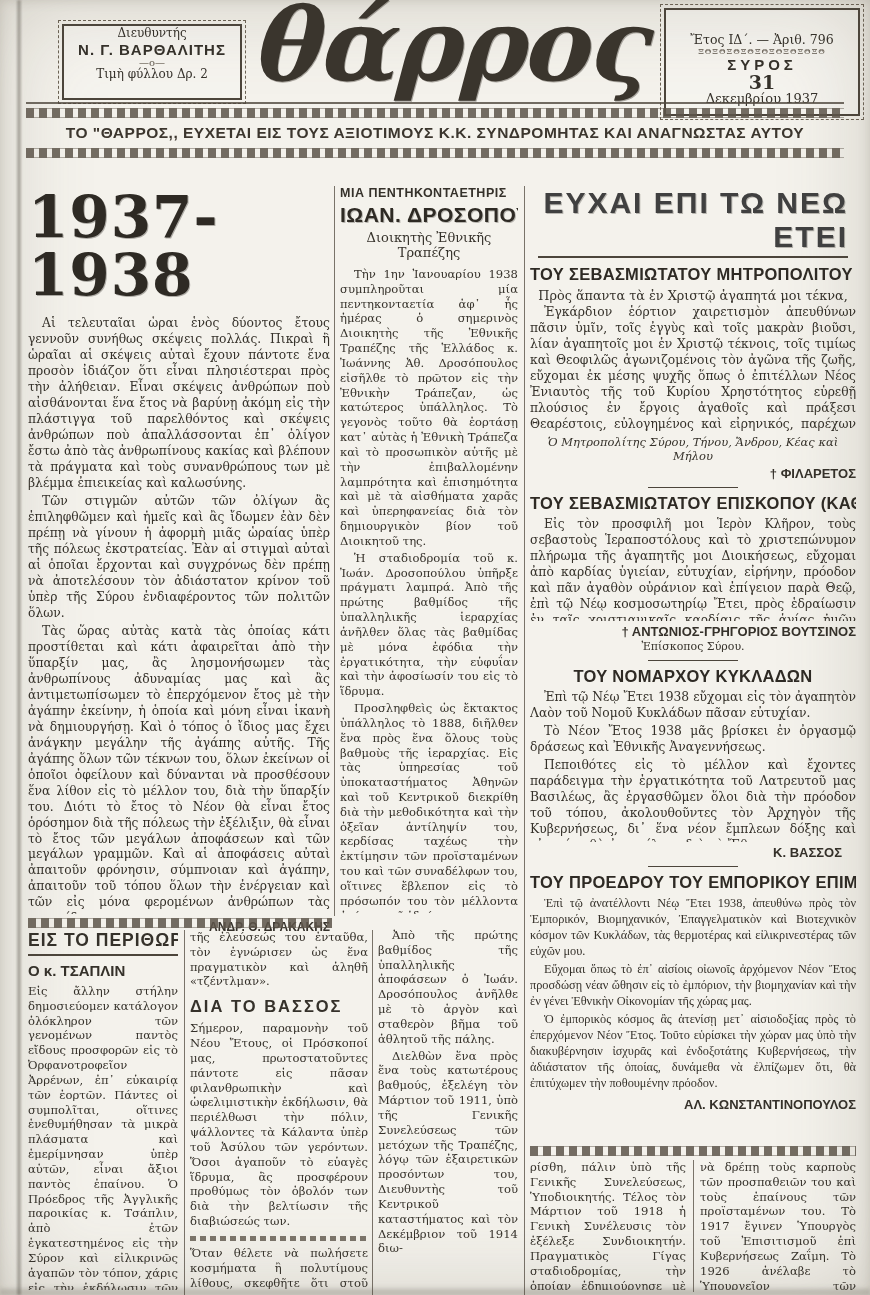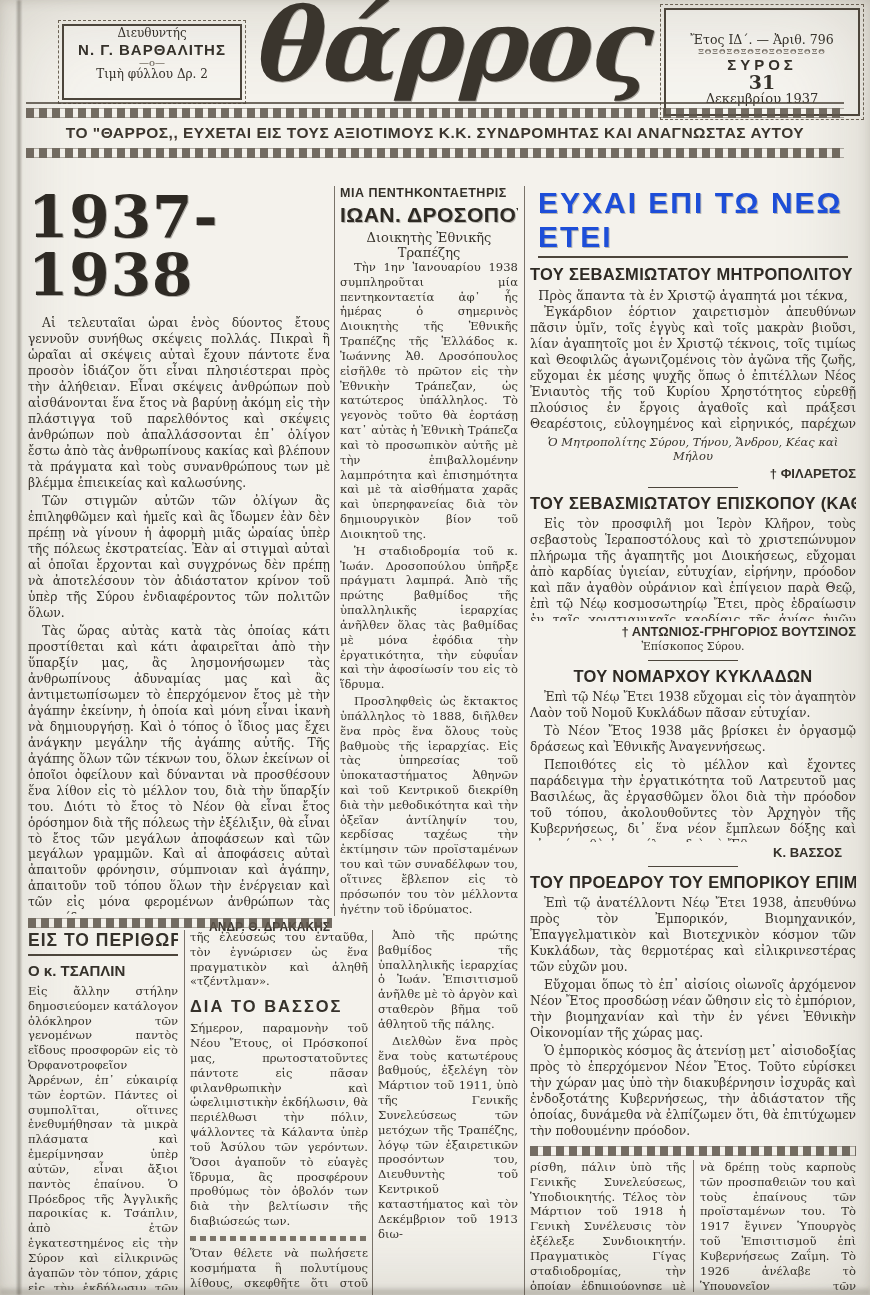--- a/index.html
+++ b/index.html
@@ -62,26 +62,26 @@
   .margin-head{font-family:"Liberation Sans",sans-serif;font-weight:bold;font-size:17.5px;letter-spacing:1px;border-bottom:2px solid #4c453b;padding-bottom:3px;margin-bottom:6px;white-space:nowrap;}
   .margin-sub{font-family:"Liberation Sans",sans-serif;font-weight:bold;font-size:15px;margin:4px 0 5px 0;}
   .asylum-head{font-family:"Liberation Sans",sans-serif;font-weight:bold;font-size:16.5px;letter-spacing:2px;margin:7px 0 5px 0;border-top:1px solid rgba(76,69,59,.0);}
   .mini-chain{height:5px;background-image:repeating-linear-gradient(90deg,#5d554a 0 6px,rgba(0,0,0,0) 6px 10px);margin:7px 0 5px 0;opacity:.8;}
 
   
   .col-mid{position:absolute;left:340px;top:186px;width:178px;height:728px;overflow:hidden;}
   .kicker{font-family:"Liberation Sans",sans-serif;font-weight:bold;font-size:12.5px;letter-spacing:.5px;margin-bottom:3px;}
   .flourish{position:absolute;left:-28px;top:2px;width:42px;height:1px;background:#4c453b;transform:rotate(-35deg);}
   .mid-headline{font-family:"Liberation Sans",sans-serif;font-weight:bold;font-size:21px;letter-spacing:.5px;color:#2e2a24;text-shadow:1px 1px 0 rgba(46,42,36,.3);margin:0 0 3px 0;white-space:nowrap;}
-  .mid-sub{font-size:13px;text-align:center;}
+  .mid-sub{font-size:13px;text-align:center;margin-bottom:7px;}
   .col-mid-lower{position:absolute;left:378px;top:928px;width:140px;height:362px;overflow:hidden;}
 
   
   .col-right{position:absolute;left:530px;top:186px;width:326px;height:956px;overflow:hidden;}
-  .right-main-head{font-family:"Liberation Sans",sans-serif;font-weight:bold;font-size:30px;letter-spacing:2px;text-align:left;color:#1d4ed8;text-shadow:1px 1px 0 rgba(46,42,36,.3);border-bottom:2px solid #4c453b;padding-bottom:2px;margin:0 8px 7px 8px;}
+  .right-main-head{font-family:"Liberation Sans",sans-serif;font-weight:bold;font-size:30px;letter-spacing:2px;text-align:right;color:#404040;text-shadow:1px 1px 0 rgba(46,42,36,.3);border-bottom:2px solid #4c453b;padding-bottom:2px;margin:0 8px 7px 8px;}
   .art-head{font-family:"Liberation Sans",sans-serif;font-weight:bold;font-size:16.5px;letter-spacing:.3px;text-align:center;color:#2e2a24;margin:6px 0 4px 0;white-space:nowrap;}
   .salutation{font-size:12.8px;text-align:center;margin-bottom:2px;}
   .art-body{overflow:hidden;}
   .closing-line{font-size:11.5px;font-style:italic;text-align:center;margin-top:2px;}
   .art-sig{font-family:"Liberation Sans",sans-serif;font-weight:bold;font-size:13px;text-align:right;margin:3px 0 1px 0;}
   .art-sig.right{text-align:right;padding-right:14px;}
   .sig-title{font-size:11px;text-align:center;line-height:1.25;}
   .dash-rule{width:90px;border-top:1px solid #4c453b;margin:6px auto 2px auto;}
 
   .right-chain{position:absolute;left:530px;top:1146px;width:326px;}
@@ -152,22 +152,22 @@
     <div class="mid-headline">ΙΩΑΝ. ΔΡΟΣΟΠΟΥΛΟΣ</div>
     <div class="mid-sub">Διοικητὴς Ἐθνικῆς Τραπέζης</div>
     <div class="btxt narrow">
       <p>Τὴν 1ην Ἰανουαρίου 1938 συμπληροῦται μία πεντηκονταετία ἀφ᾽ ἧς ἡμέρας ὁ σημερινὸς Διοικητὴς τῆς Ἐθνικῆς Τραπέζης τῆς Ἑλλάδος κ. Ἰωάννης Ἀθ. Δροσόπουλος εἰσῆλθε τὸ πρῶτον εἰς τὴν Ἐθνικὴν Τράπεζαν, ὡς κατώτερος ὑπάλληλος. Τὸ γεγονὸς τοῦτο θὰ ἑορτάσῃ κατ᾽ αὐτὰς ἡ Ἐθνικὴ Τράπεζα καὶ τὸ προσωπικὸν αὐτῆς μὲ τὴν ἐπιβαλλομένην λαμπρότητα καὶ ἐπισημότητα καὶ μὲ τὰ αἰσθήματα χαρᾶς καὶ ὑπερηφανείας διὰ τὸν δημιουργικὸν βίον τοῦ Διοικητοῦ της.</p>
       <p>Ἡ σταδιοδρομία τοῦ κ. Ἰωάν. Δροσοπούλου ὑπῆρξε πράγματι λαμπρά. Ἀπὸ τῆς πρώτης βαθμίδος τῆς ὑπαλληλικῆς ἱεραρχίας ἀνῆλθεν ὅλας τὰς βαθμίδας μὲ μόνα ἐφόδια τὴν ἐργατικότητα, τὴν εὐφυΐαν καὶ τὴν ἀφοσίωσίν του εἰς τὸ ἵδρυμα.</p>
       <p>Προσληφθεὶς ὡς ἔκτακτος ὑπάλληλος τὸ 1888, διῆλθεν ἕνα πρὸς ἕνα ὅλους τοὺς βαθμοὺς τῆς ἱεραρχίας. Εἰς τὰς ὑπηρεσίας τοῦ ὑποκαταστήματος Ἀθηνῶν καὶ τοῦ Κεντρικοῦ διεκρίθη διὰ τὴν μεθοδικότητα καὶ τὴν ὀξεῖαν ἀντίληψίν του, κερδίσας ταχέως τὴν ἐκτίμησιν τῶν προϊσταμένων του καὶ τῶν συναδέλφων του, οἵτινες ἔβλεπον εἰς τὸ πρόσωπόν του τὸν μέλλοντα ἡγέτην τοῦ ἱδρύματος.</p>
     </div>
   </div>
   <div class="col-mid-lower">
     <div class="btxt narrow">
-      <p>Ἀπὸ τῆς πρώτης βαθμίδος τῆς ὑπαλληλικῆς ἱεραρχίας ὁ Ἰωάν. Ἐπισιτισμοῦ ἀνῆλθε μὲ τὸ ἀργὸν καὶ σταθερὸν βῆμα τοῦ ἀθλητοῦ τῆς πάλης.</p>
-      <p>Διελθὼν ἕνα πρὸς ἕνα τοὺς κατωτέρους βαθμούς, ἐξελέγη τὸν Μάρτιον τοῦ 1911, ὑπὸ τῆς Γενικῆς Συνελεύσεως τῶν μετόχων τῆς Τραπέζης, λόγῳ τῶν ἐξαιρετικῶν προσόντων του, Διευθυντὴς τοῦ Κεντρικοῦ καταστήματος καὶ τὸν Δεκέμβριον τοῦ 1913 διω-</p>
+      <p>Ἀπὸ τῆς πρώτης βαθμίδος τῆς ὑπαλληλικῆς ἀποφάσεων ὁ Ἰωάν. Δροσόπουλος ἀνῆλθε μὲ τὸ ἀργὸν καὶ σταθερὸν βῆμα τοῦ ἀθλητοῦ τῆς πάλης.</p>
+      <p>Διελθὼν ἕνα πρὸς ἕνα τοὺς κατωτέρους βαθμούς, ἐξελέγη τὸν Μάρτιον τοῦ 1911, ὑπὸ τῆς Γενικῆς Συνελεύσεως τῶν μετόχων τῆς Τραπέζης, λόγῳ τῶν ἐξαιρετικῶν προσόντων του, Διευθυντὴς τοῦ Κεντρικοῦ καταστήματος καὶ τὸν Δεκέμβριον τοῦ 1914 διω-</p>
     </div>
   </div>
 
   <div class="col-right">
     <div class="right-main-head">ΕΥΧΑΙ ΕΠΙ ΤΩ ΝΕΩ ΕΤΕΙ</div>
 
     <div>
       <div class="art-head">ΤΟΥ ΣΕΒΑΣΜΙΩΤΑΤΟΥ ΜΗΤΡΟΠΟΛΙΤΟΥ ΣΥΡΟΥ ΚΛΠ.</div>
       <div class="salutation">Πρὸς ἅπαντα τὰ ἐν Χριστῷ ἀγαπητά μοι τέκνα,</div>
       <div class="art-body btxt" style="max-height:128px;">
@@ -195,21 +195,21 @@
         <p>Τὸ Νέον Ἔτος 1938 μᾶς βρίσκει ἐν ὀργασμῷ δράσεως καὶ Ἐθνικῆς Ἀναγεννήσεως.</p>
         <p>Πεποιθότες εἰς τὸ μέλλον καὶ ἔχοντες παράδειγμα τὴν ἐργατικότητα τοῦ Λατρευτοῦ μας Βασιλέως, ἂς ἐργασθῶμεν ὅλοι διὰ τὴν πρόοδον τοῦ τόπου, ἀκολουθοῦντες τὸν Ἀρχηγὸν τῆς Κυβερνήσεως, δι᾽ ἕνα νέον ἔμπλεων δόξης καὶ εὐτυχίας θὰ ἀνατείλουν διὰ τὸ Ἔθνος.</p>
 
       </div>
       <div class="art-sig right">Κ. ΒΑΣΣΟΣ</div>
     </div>
     <div class="dash-rule"></div>
 
     <div>
       <div class="art-head">ΤΟΥ ΠΡΟΕΔΡΟΥ ΤΟΥ ΕΜΠΟΡΙΚΟΥ ΕΠΙΜΕΛΗΤΗΡΙΟΥ</div>
-      <div class="art-body btxt" style="max-height:240px;">
+      <div class="art-body btxt" style="max-height:240px;font-family:Liberation Serif, serif;">
         <p>Ἐπὶ τῷ ἀνατέλλοντι Νέῳ Ἔτει 1938, ἀπευθύνω πρὸς τὸν Ἐμπορικόν, Βιομηχανικόν, Ἐπαγγελματικὸν καὶ Βιοτεχνικὸν κόσμον τῶν Κυκλάδων, τὰς θερμοτέρας καὶ εἰλικρινεστέρας τῶν εὐχῶν μου.</p>
         <p>Εὔχομαι ὅπως τὸ ἐπ᾽ αἰσίοις οἰωνοῖς ἀρχόμενον Νέον Ἔτος προσδώσῃ νέαν ὤθησιν εἰς τὸ ἐμπόριον, τὴν βιομηχανίαν καὶ τὴν ἐν γένει Ἐθνικὴν Οἰκονομίαν τῆς χώρας μας.</p>
         <p>Ὁ ἐμπορικὸς κόσμος ἂς ἀτενίσῃ μετ᾽ αἰσιοδοξίας πρὸς τὸ ἐπερχόμενον Νέον Ἔτος. Τοῦτο εὑρίσκει τὴν χώραν μας ὑπὸ τὴν διακυβέρνησιν ἰσχυρᾶς καὶ ἐνδοξοτάτης Κυβερνήσεως, τὴν ἀδιάστατον τῆς ὁποίας, δυνάμεθα νὰ ἐλπίζωμεν ὅτι, θὰ ἐπιτύχωμεν τὴν ποθουμένην πρόοδον.</p>
 
       </div>
       <div class="art-sig">ΑΛ. ΚΩΝΣΤΑΝΤΙΝΟΠΟΥΛΟΣ</div>
 
     </div>
 
   </div>

